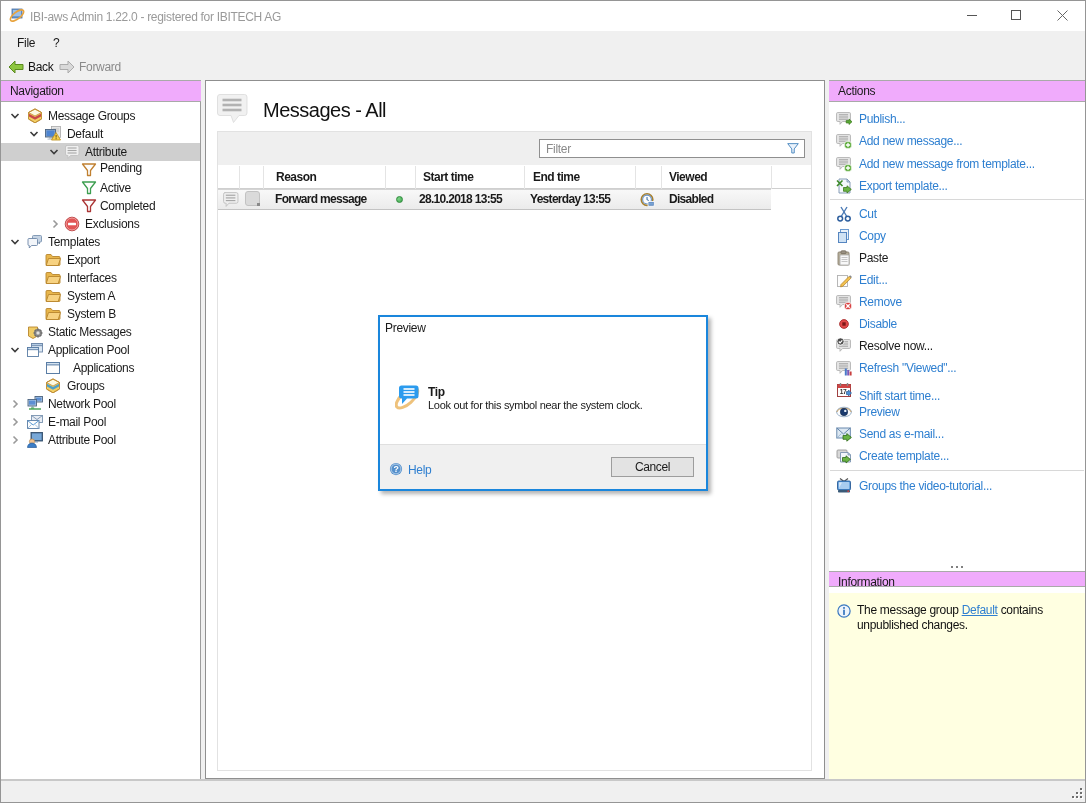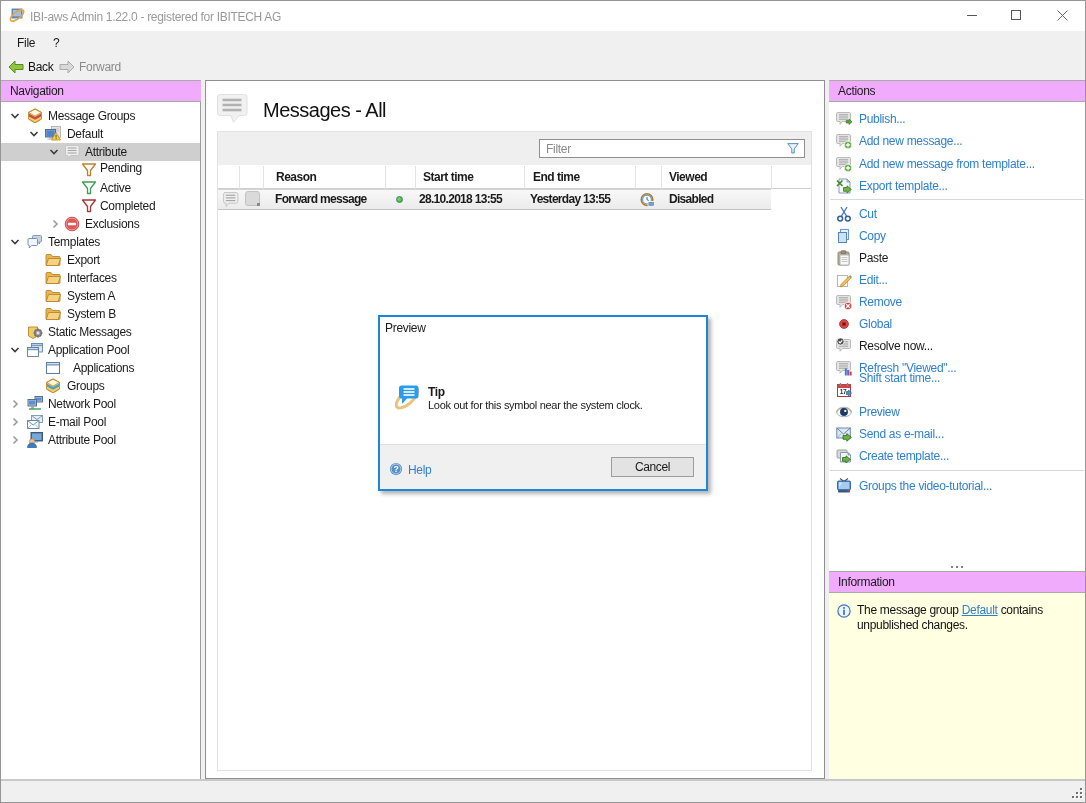--- a/index.html
+++ b/index.html
@@ -475,35 +475,35 @@
   </svg>
 <div class="abs arow blue" style="top:269px">Edit...</div>
 <svg class="ico" style="left:836px;top:294px">
     <use href="#a-bub"></use>
     <use href="#b-rx"></use>
   </svg>
 <div class="abs arow blue" style="top:291px">Remove</div>
 <svg class="ico" style="left:836px;top:316px">
     <use href="#i-disable"></use>
   </svg>
-<div class="abs arow blue" style="top:313px">Global</div>
+<div class="abs arow blue" style="top:313px">Disable</div>
 <svg class="ico" style="left:836px;top:338px">
     <use href="#a-bub"></use>
     <use href="#b-chk"></use>
   </svg>
 <div class="abs arow" style="top:335px">Resolve now...</div>
 <svg class="ico" style="left:836px;top:360px">
     <use href="#a-bub"></use>
     <use href="#b-ref"></use>
   </svg>
 <div class="abs arow blue" style="top:357px">Refresh "Viewed"...</div>
 <svg class="ico" style="left:836px;top:382px">
     <use href="#i-cal"></use>
   </svg>
-<div class="abs arow blue" style="top:367px">Shift start time...</div>
+<div class="abs arow blue" style="top:385px">Shift start time...</div>
 <svg class="ico" style="left:836px;top:404px">
     <use href="#i-eye"></use>
   </svg>
 <div class="abs arow blue" style="top:401px">Preview</div>
 <svg class="ico" style="left:836px;top:426px">
     <use href="#i-send"></use>
   </svg>
 <div class="abs arow blue" style="top:423px">Send as e-mail...</div>
 <svg class="ico" style="left:836px;top:448px">
     <use href="#i-ctempl"></use>
@@ -514,21 +514,21 @@
     <use href="#i-tv"></use>
   </svg>
 <div class="abs arow blue" style="top:475px">Groups the video-tutorial...</div>
 <svg class="abs" style="left:951px;top:566px" width="12" height="3" viewBox="0 0 12 3">
     <g fill="#808080">
       <rect x="0" y="0" width="2" height="2"></rect>
       <rect x="5" y="0" width="2" height="2"></rect>
       <rect x="10" y="0" width="2" height="2"></rect>
     </g>
   </svg>
-<div class="abs hdr" style="left:829px;top:571px;width:256px;height:22px">Information</div>
+<div class="abs hdr" style="left:829px;top:571px;width:256px;height:16px">Information</div>
 <div class="abs" style="left:829px;top:593px;width:256px;height:186px;background:#ffffe1"></div>
 <svg class="abs" style="left:837px;top:604px;width:14px;height:14px" viewBox="0 0 16 16">
   <circle cx="8" cy="8" r="7" fill="#eef4fa" stroke="#3a78c0" stroke-width="1.4"></circle>
   <rect x="7" y="6.5" width="2" height="6" fill="#3a78c0"></rect>
   <rect x="7" y="3.5" width="2" height="2" fill="#3a78c0"></rect>
 </svg>
 <div class="abs" style="left:857px;top:603px;width:200px;font-size:12px;line-height:15px;color:#111">The message group <span style="color:#2e7fd0;text-decoration:underline">Default</span> contains unpublished changes.</div>
 
 <div class="abs" style="left:1px;top:779px;width:1084px;height:2px;background:#c8c8c8"></div>
 <div class="abs" style="left:1px;top:781px;width:1084px;height:21px;background:#f0f0f0"></div>

